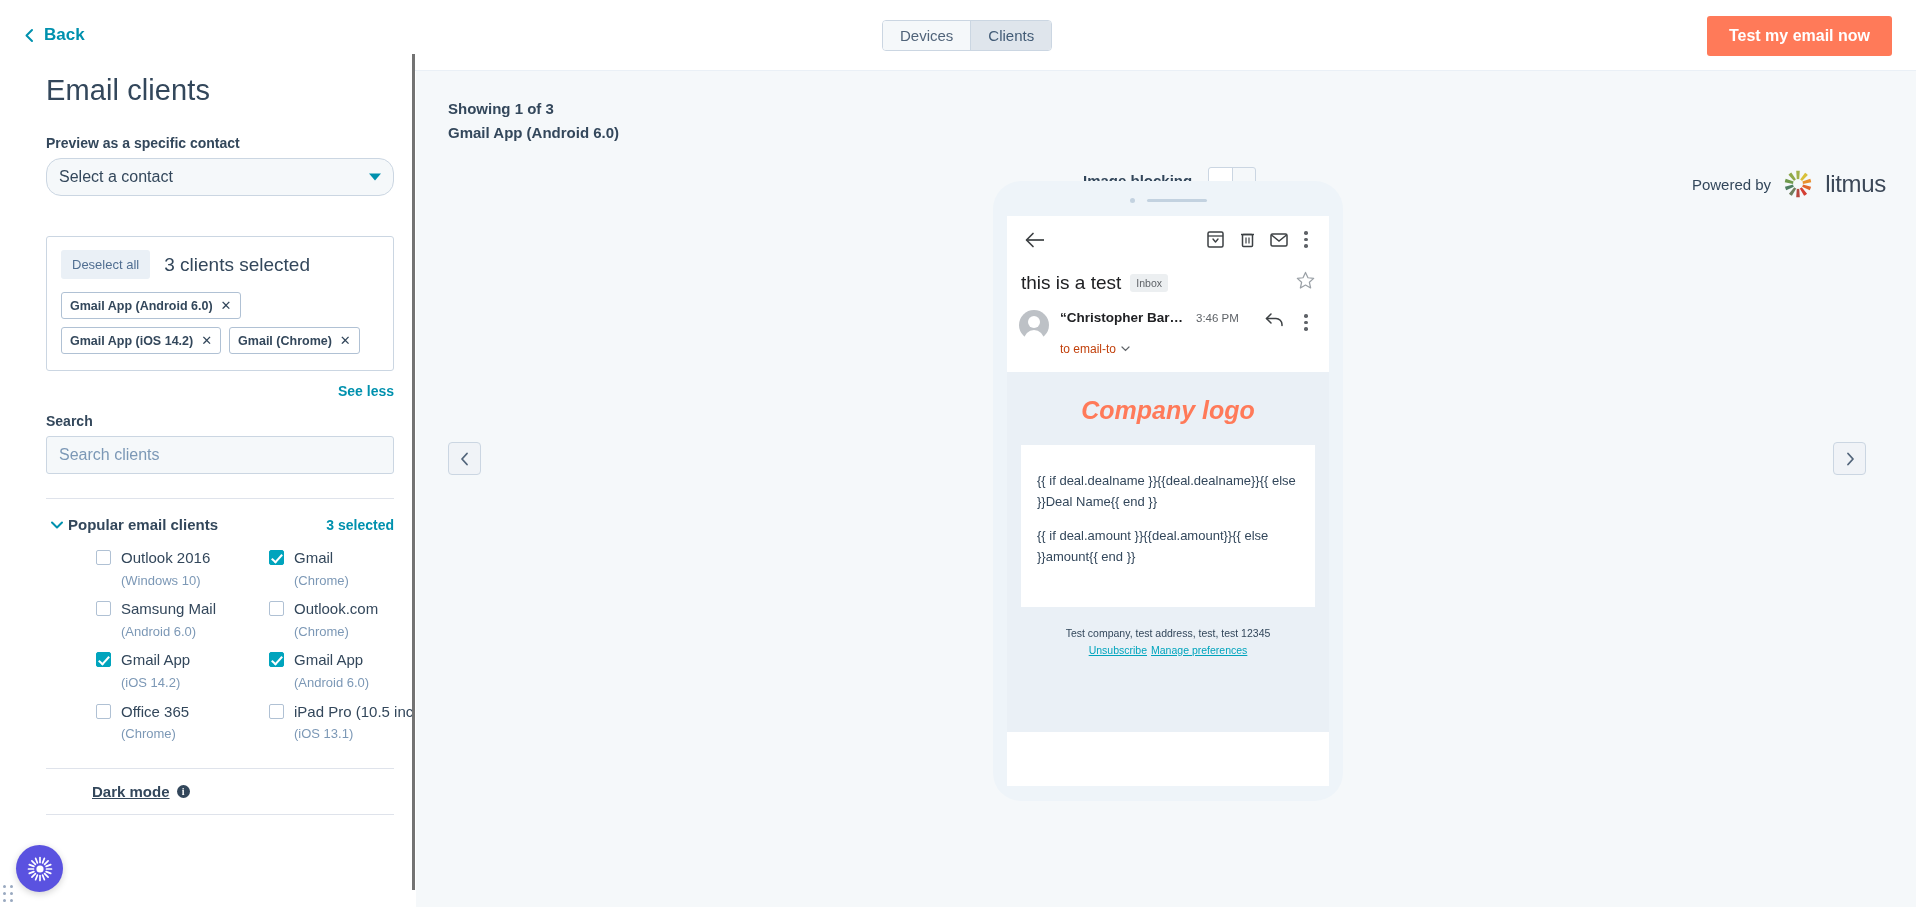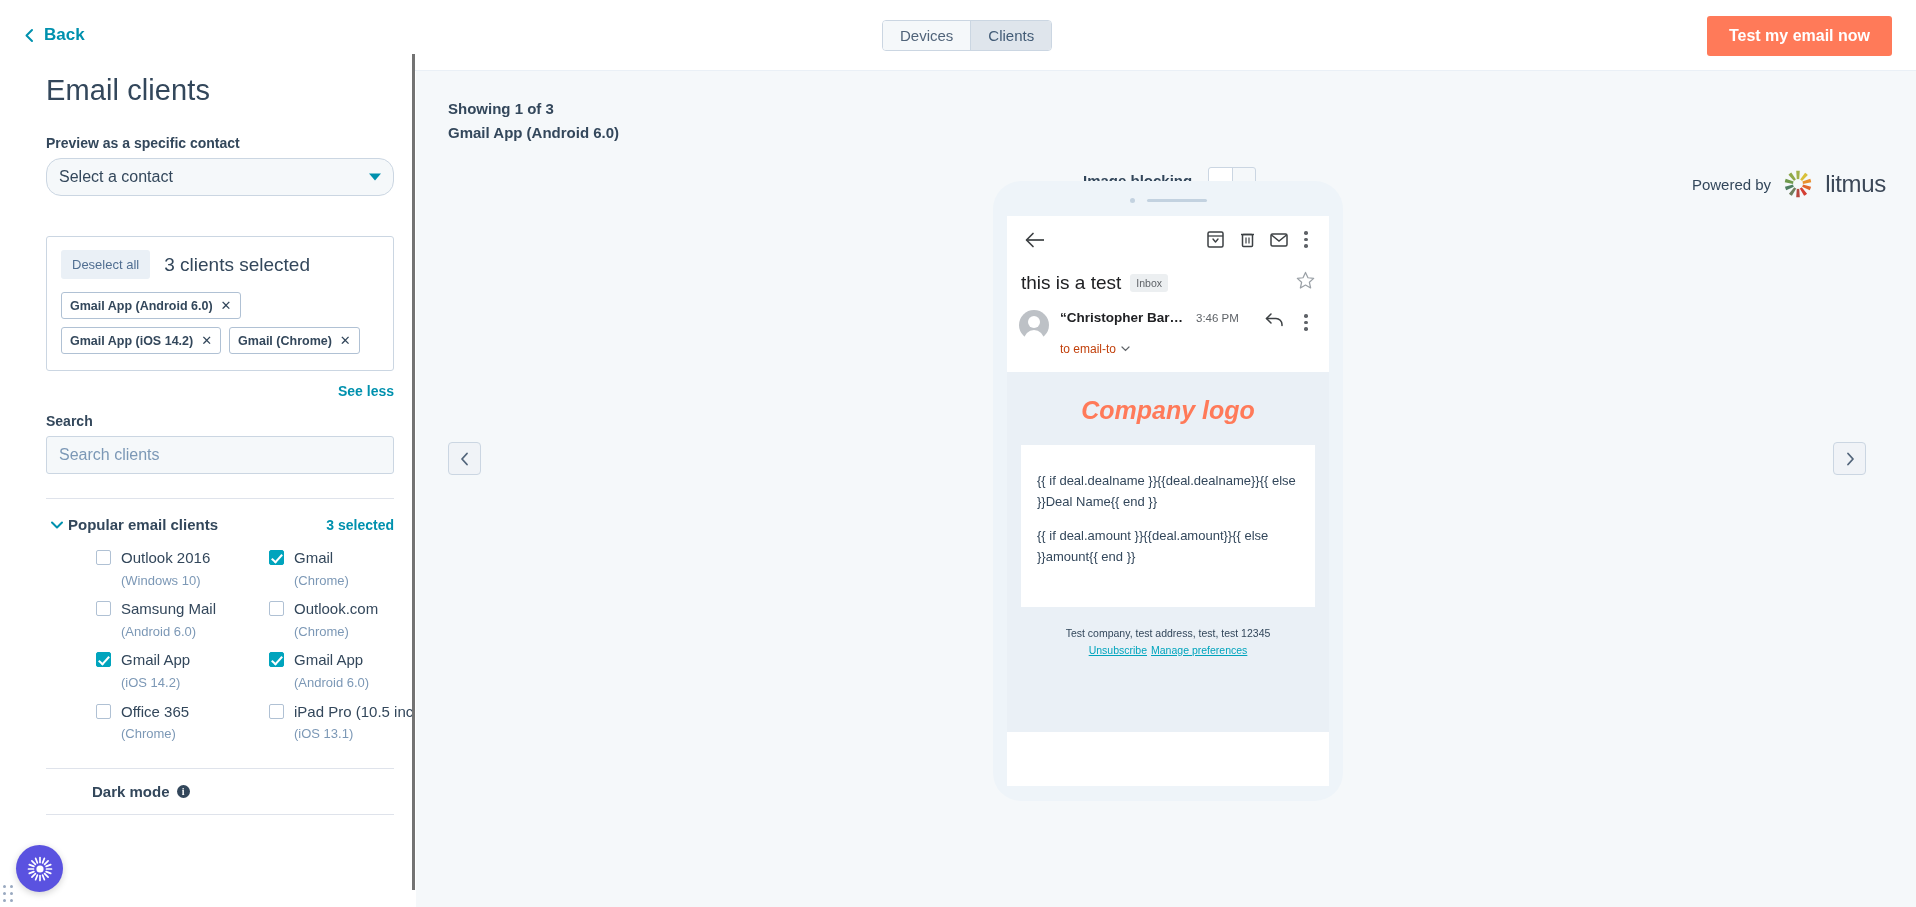--- a/index.html
+++ b/index.html
@@ -122,21 +122,21 @@
   .cbox.checked:after {
     content: ""; position: absolute; left: 4px; top: 0.5px;
     width: 4px; height: 9px; border: solid #fff; border-width: 0 2px 2px 0;
     transform: rotate(42deg);
   }
   .cl-text { line-height: 1.35; }
   .cl-name { font-size: 15px; color: #33475b; font-weight: 300; }
   .cl-sub { font-size: 13px; color: #7c98b6; font-weight: 300; }
 
   .divider2 { height: 1px; background: #dfe3eb; margin-top: 24px; }
-  .darkmode-row { display: flex; align-items: center; gap: 7px; padding: 14px 0 14px 46px; }
+  .darkmode-row { display: flex; align-items: center; gap: 7px; padding: 14px 0 14px 46px; text-decoration: underline; }
   .darkmode-label { font-size: 15px; font-weight: 700; color: #33475b; }
   .info-dot {
     width: 13px; height: 13px; border-radius: 50%; background: #33475b;
     color: #fff; font-size: 10px; font-weight: 700; line-height: 13px;
     text-align: center; font-family: "Liberation Serif", serif;
   }
   .divider3 { height: 1px; background: #dfe3eb; }
 
   
   .drag-dots {

